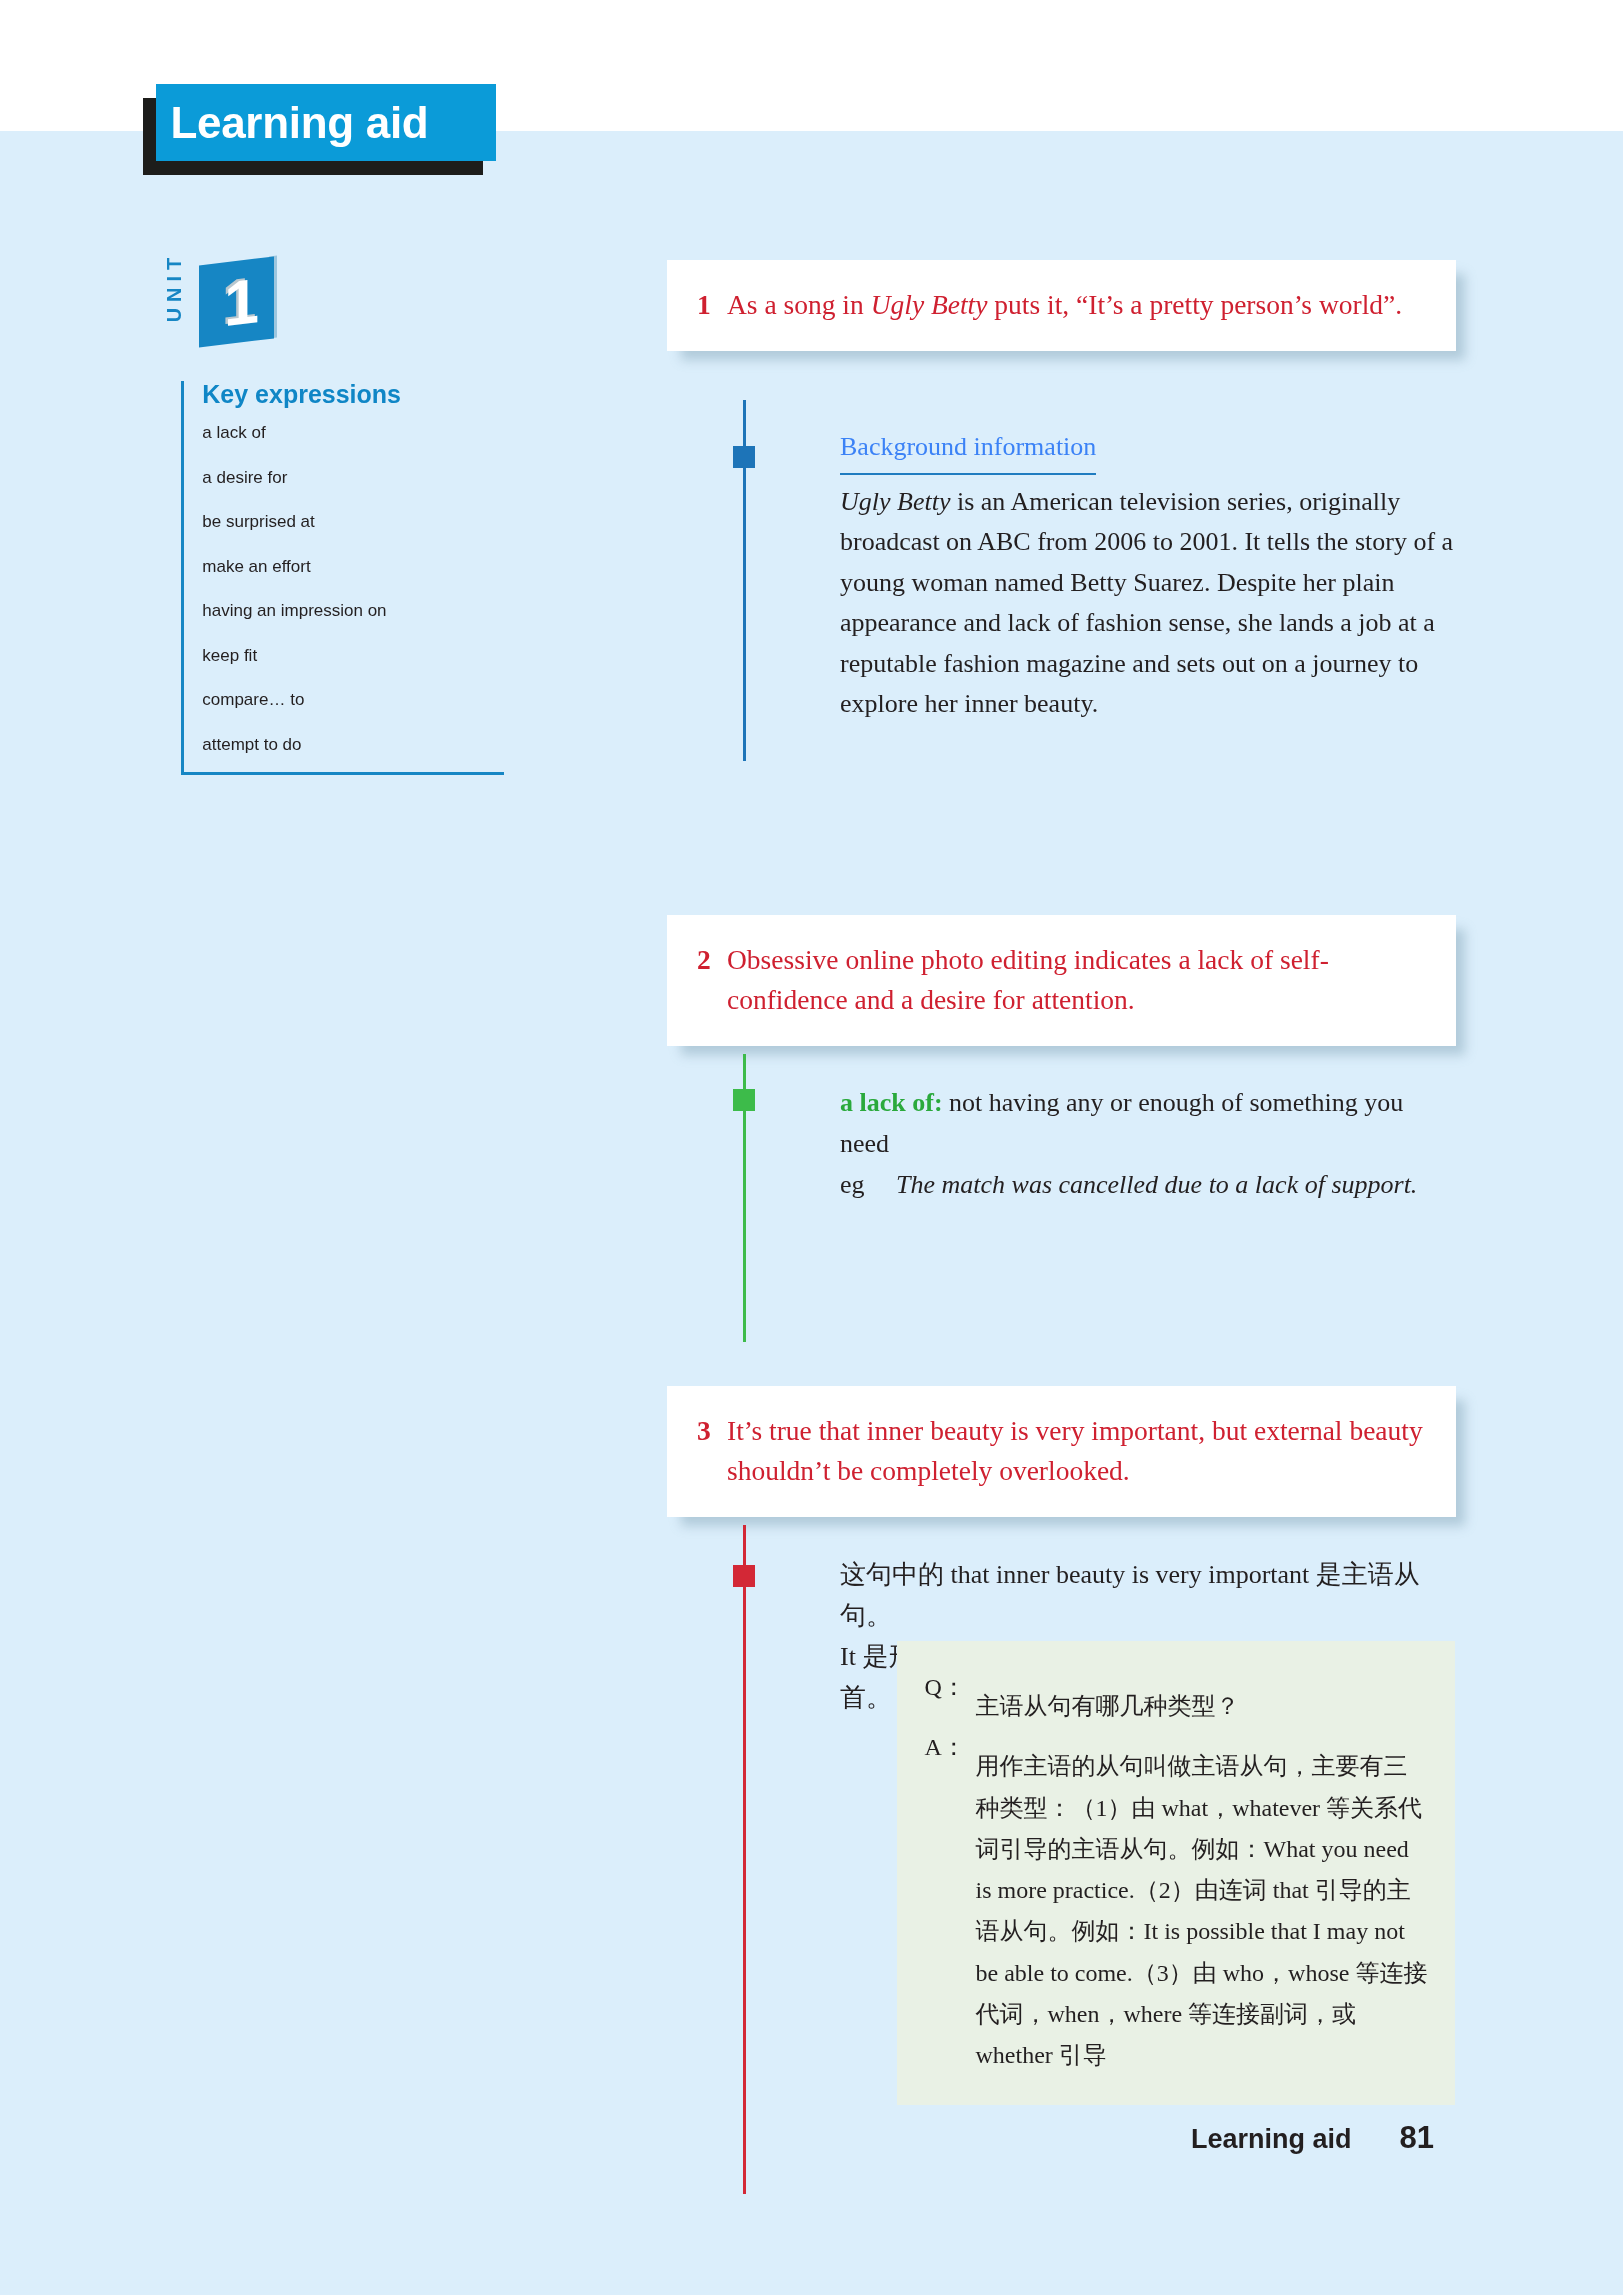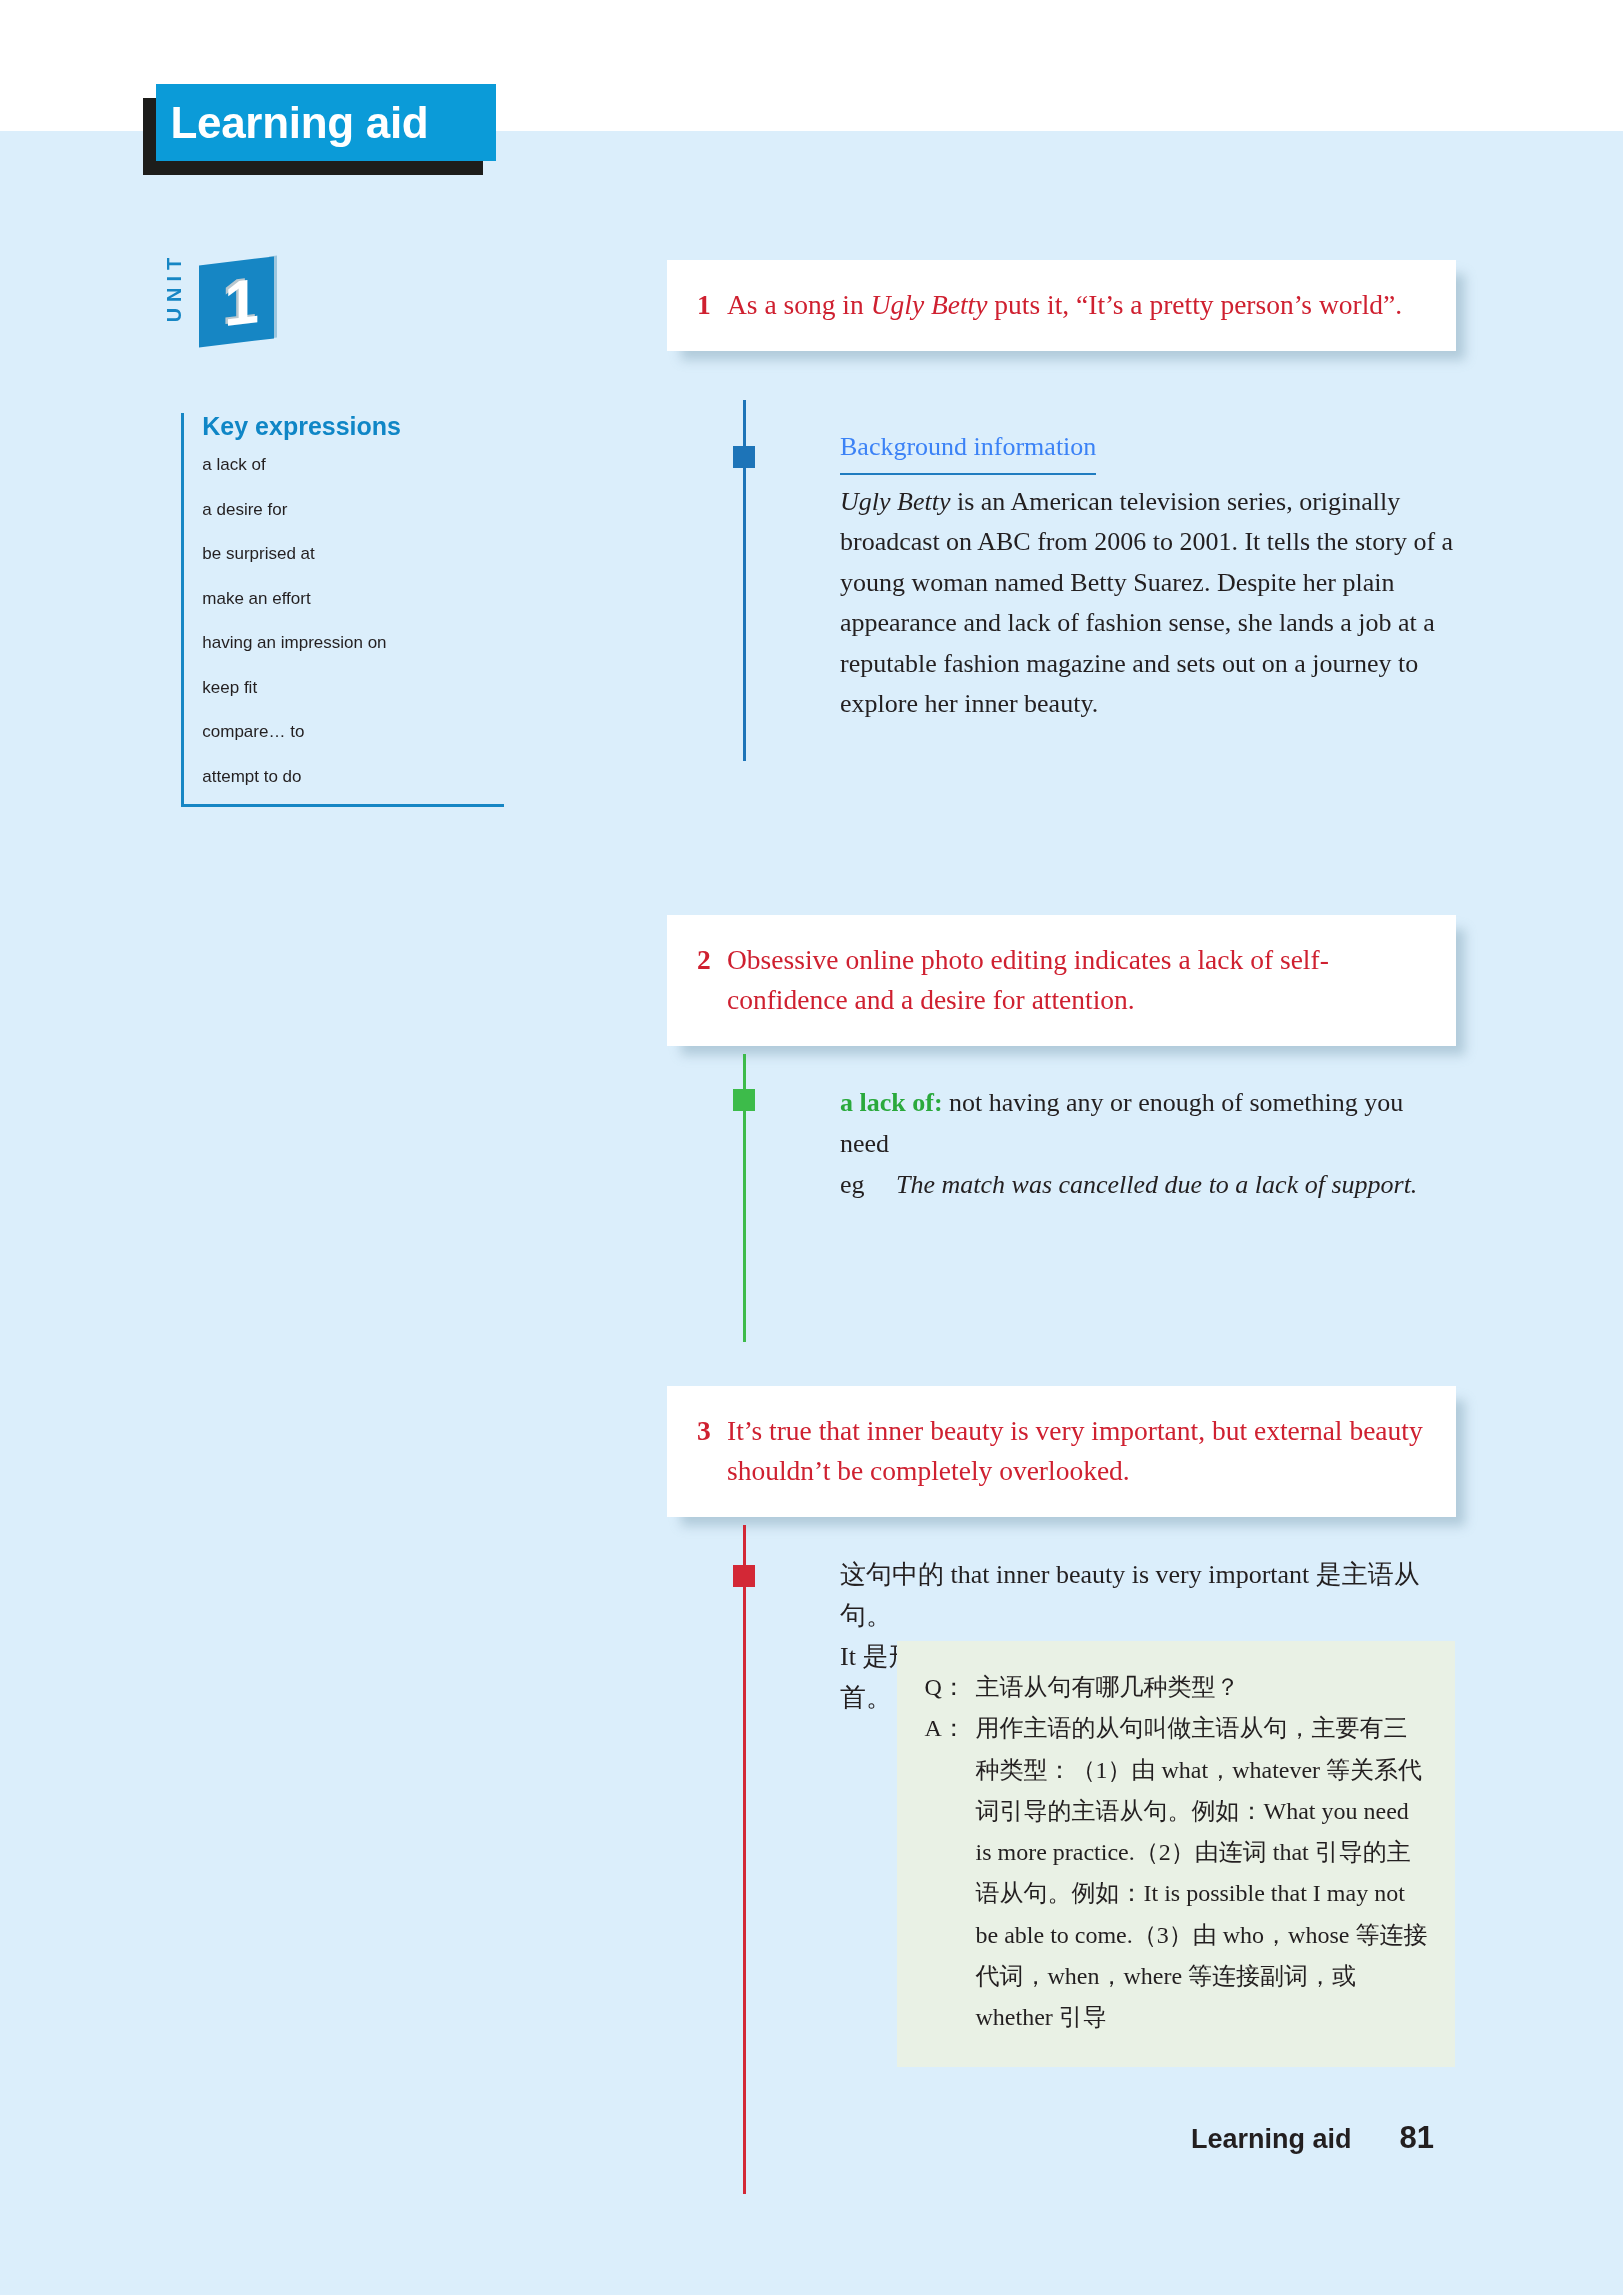--- a/index.html
+++ b/index.html
@@ -115,21 +115,20 @@
   
   .keybox {
     position: absolute;
     left: 181px;
     top: 381px;
     width: 323px;
     box-sizing: border-box;
     border-left: 3.9px solid #1686c4;
     border-bottom: 3.9px solid #1686c4;
     padding: 0 0 19.6px 18.3px;
-    margin-top: 32px;
   }
   .keybox-title {
     color: #0f86c6;
     font-size: 25px;
     font-weight: bold;
     margin-bottom: 15.7px;
     line-height: 1.1;
   }
   .keybox-item {
     color: #231f20;
@@ -255,21 +254,21 @@
     padding: 26px 27.5px 29px 27.5px;
     font-family: "Liberation Serif", serif;
     color: #231f20;
   }
   .qa-row {
     display: flex;
     font-size: 24px;
     line-height: 1.72;
   }
   .qa-tag { flex: 0 0 auto; width: 51px; }
-  .qa-txt { flex: 1 1 auto; }
+  .qa-txt { flex: 1 1 auto; margin-top: 19px; }
 
   
   .footer {
     position: absolute;
     left: 1191px;
     top: 2120px;
     display: flex;
     align-items: baseline;
   }
   .footer-label {

